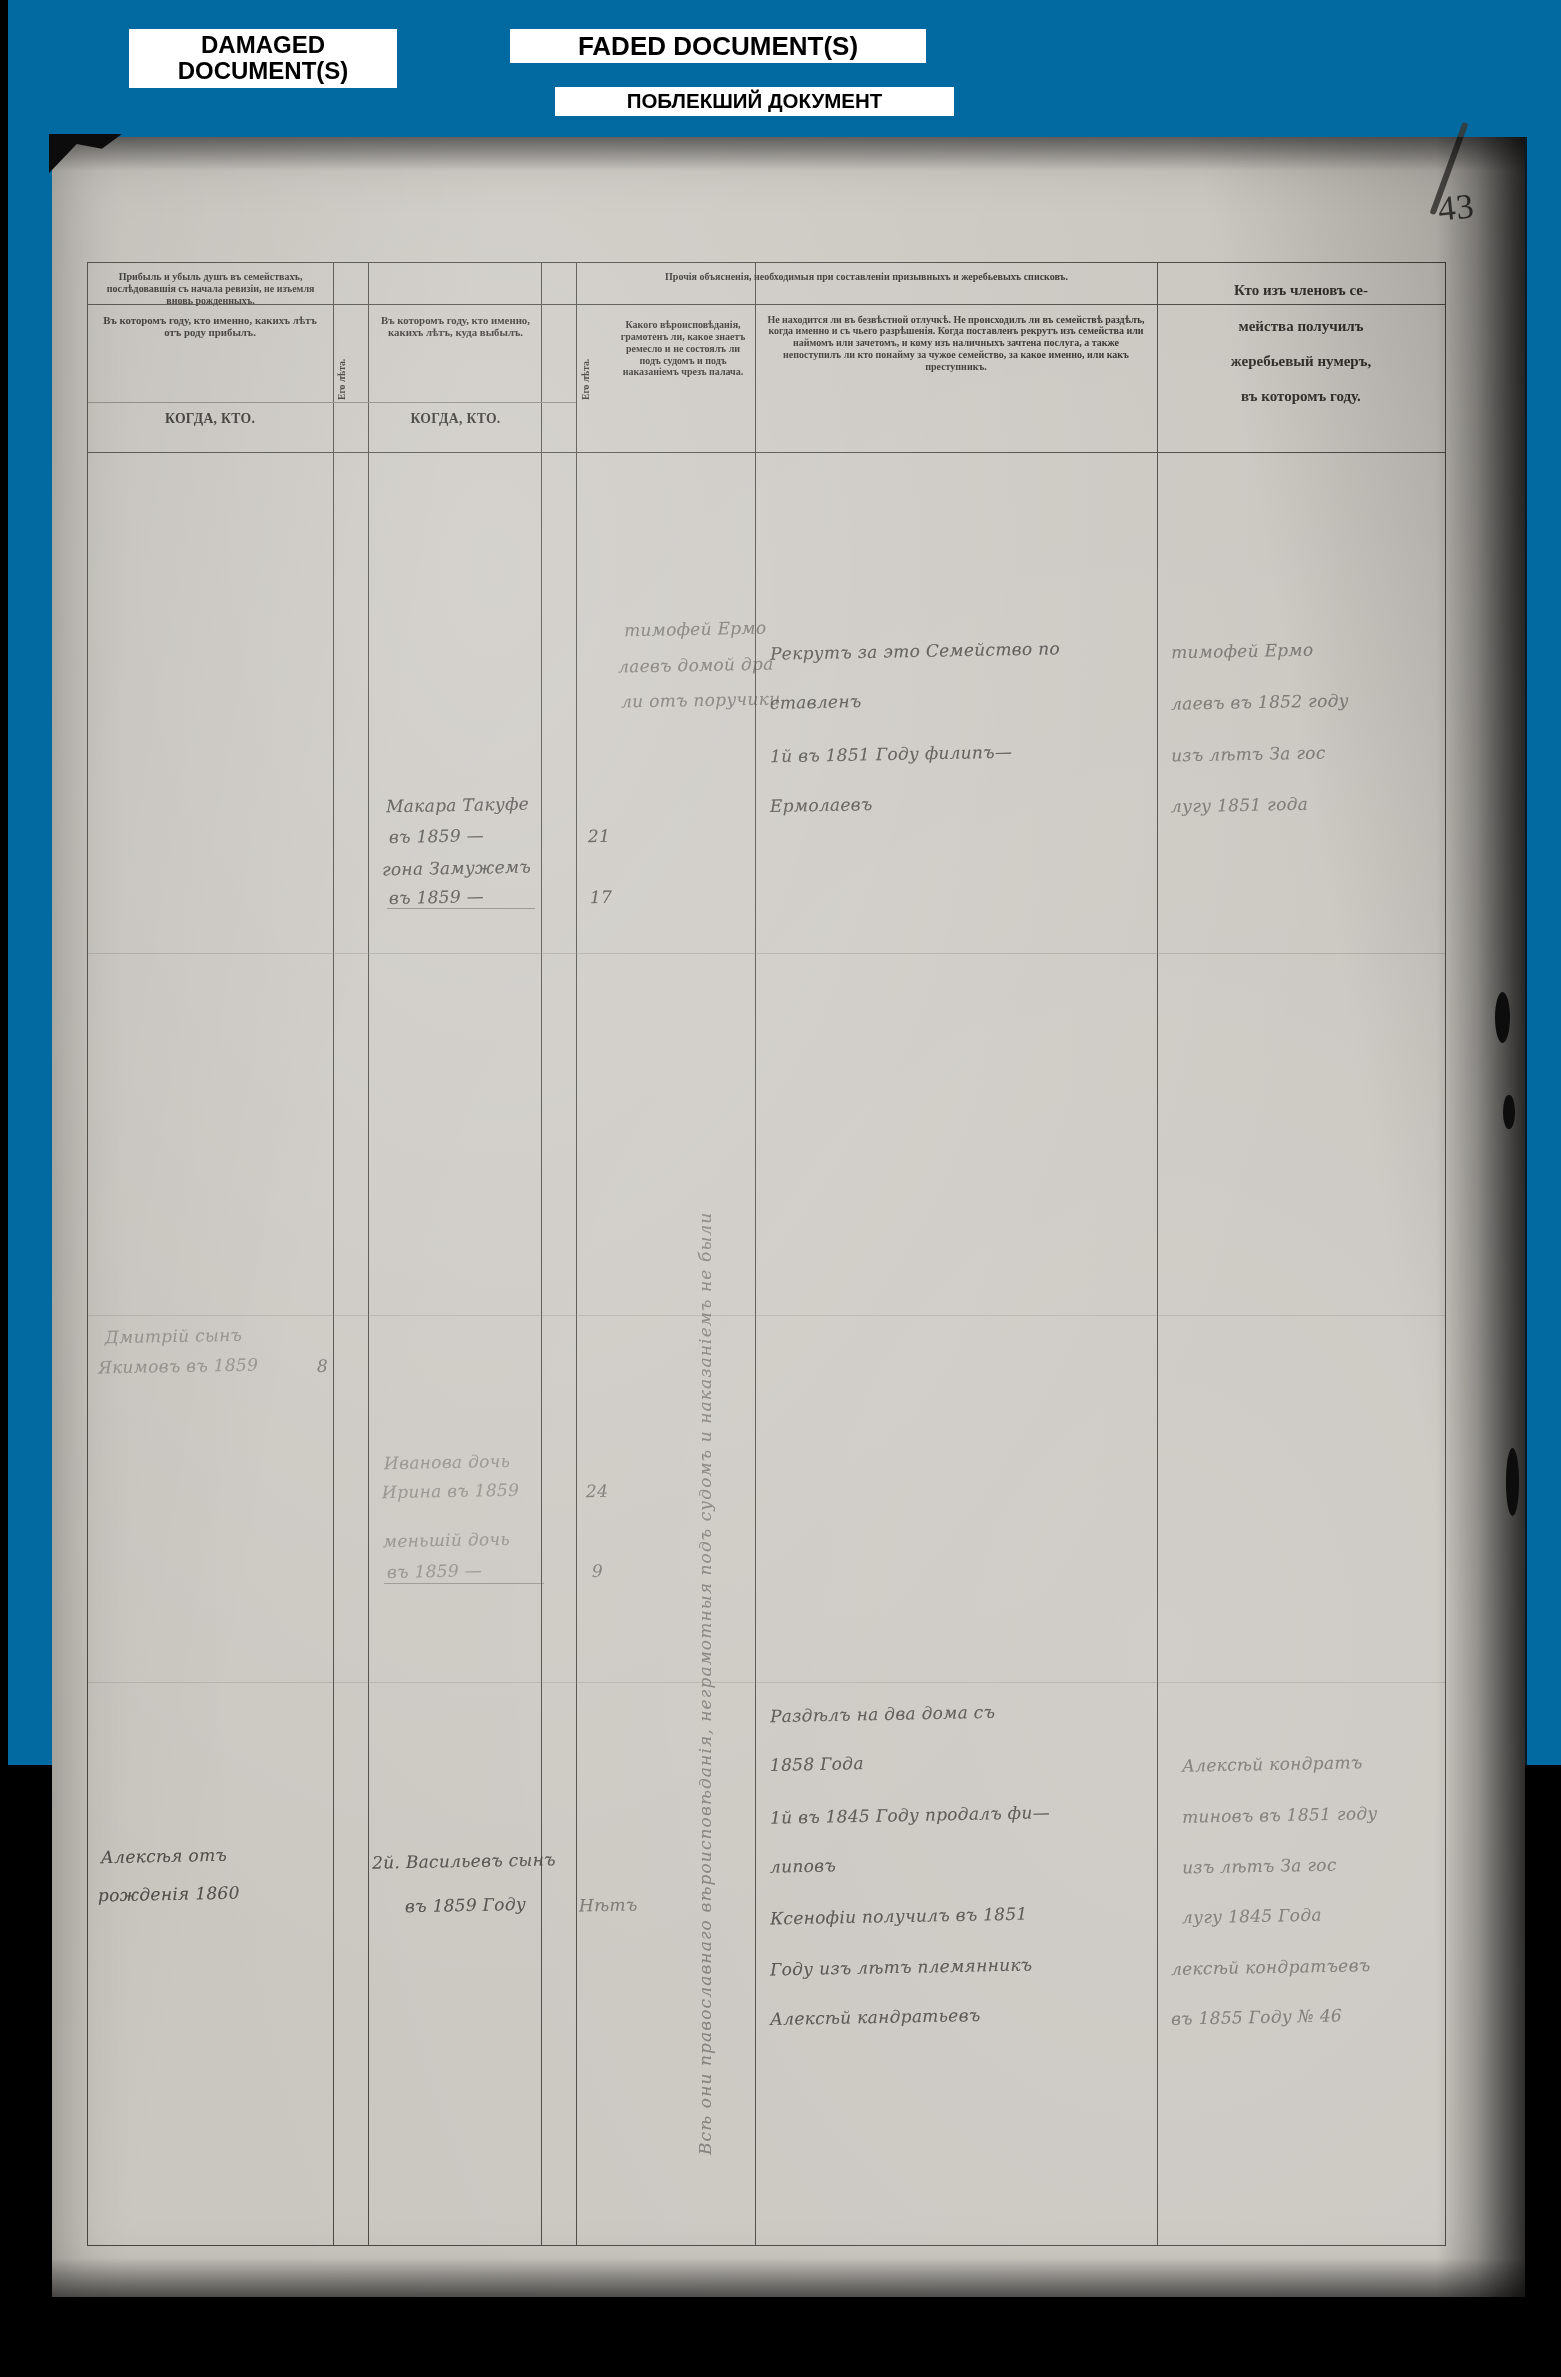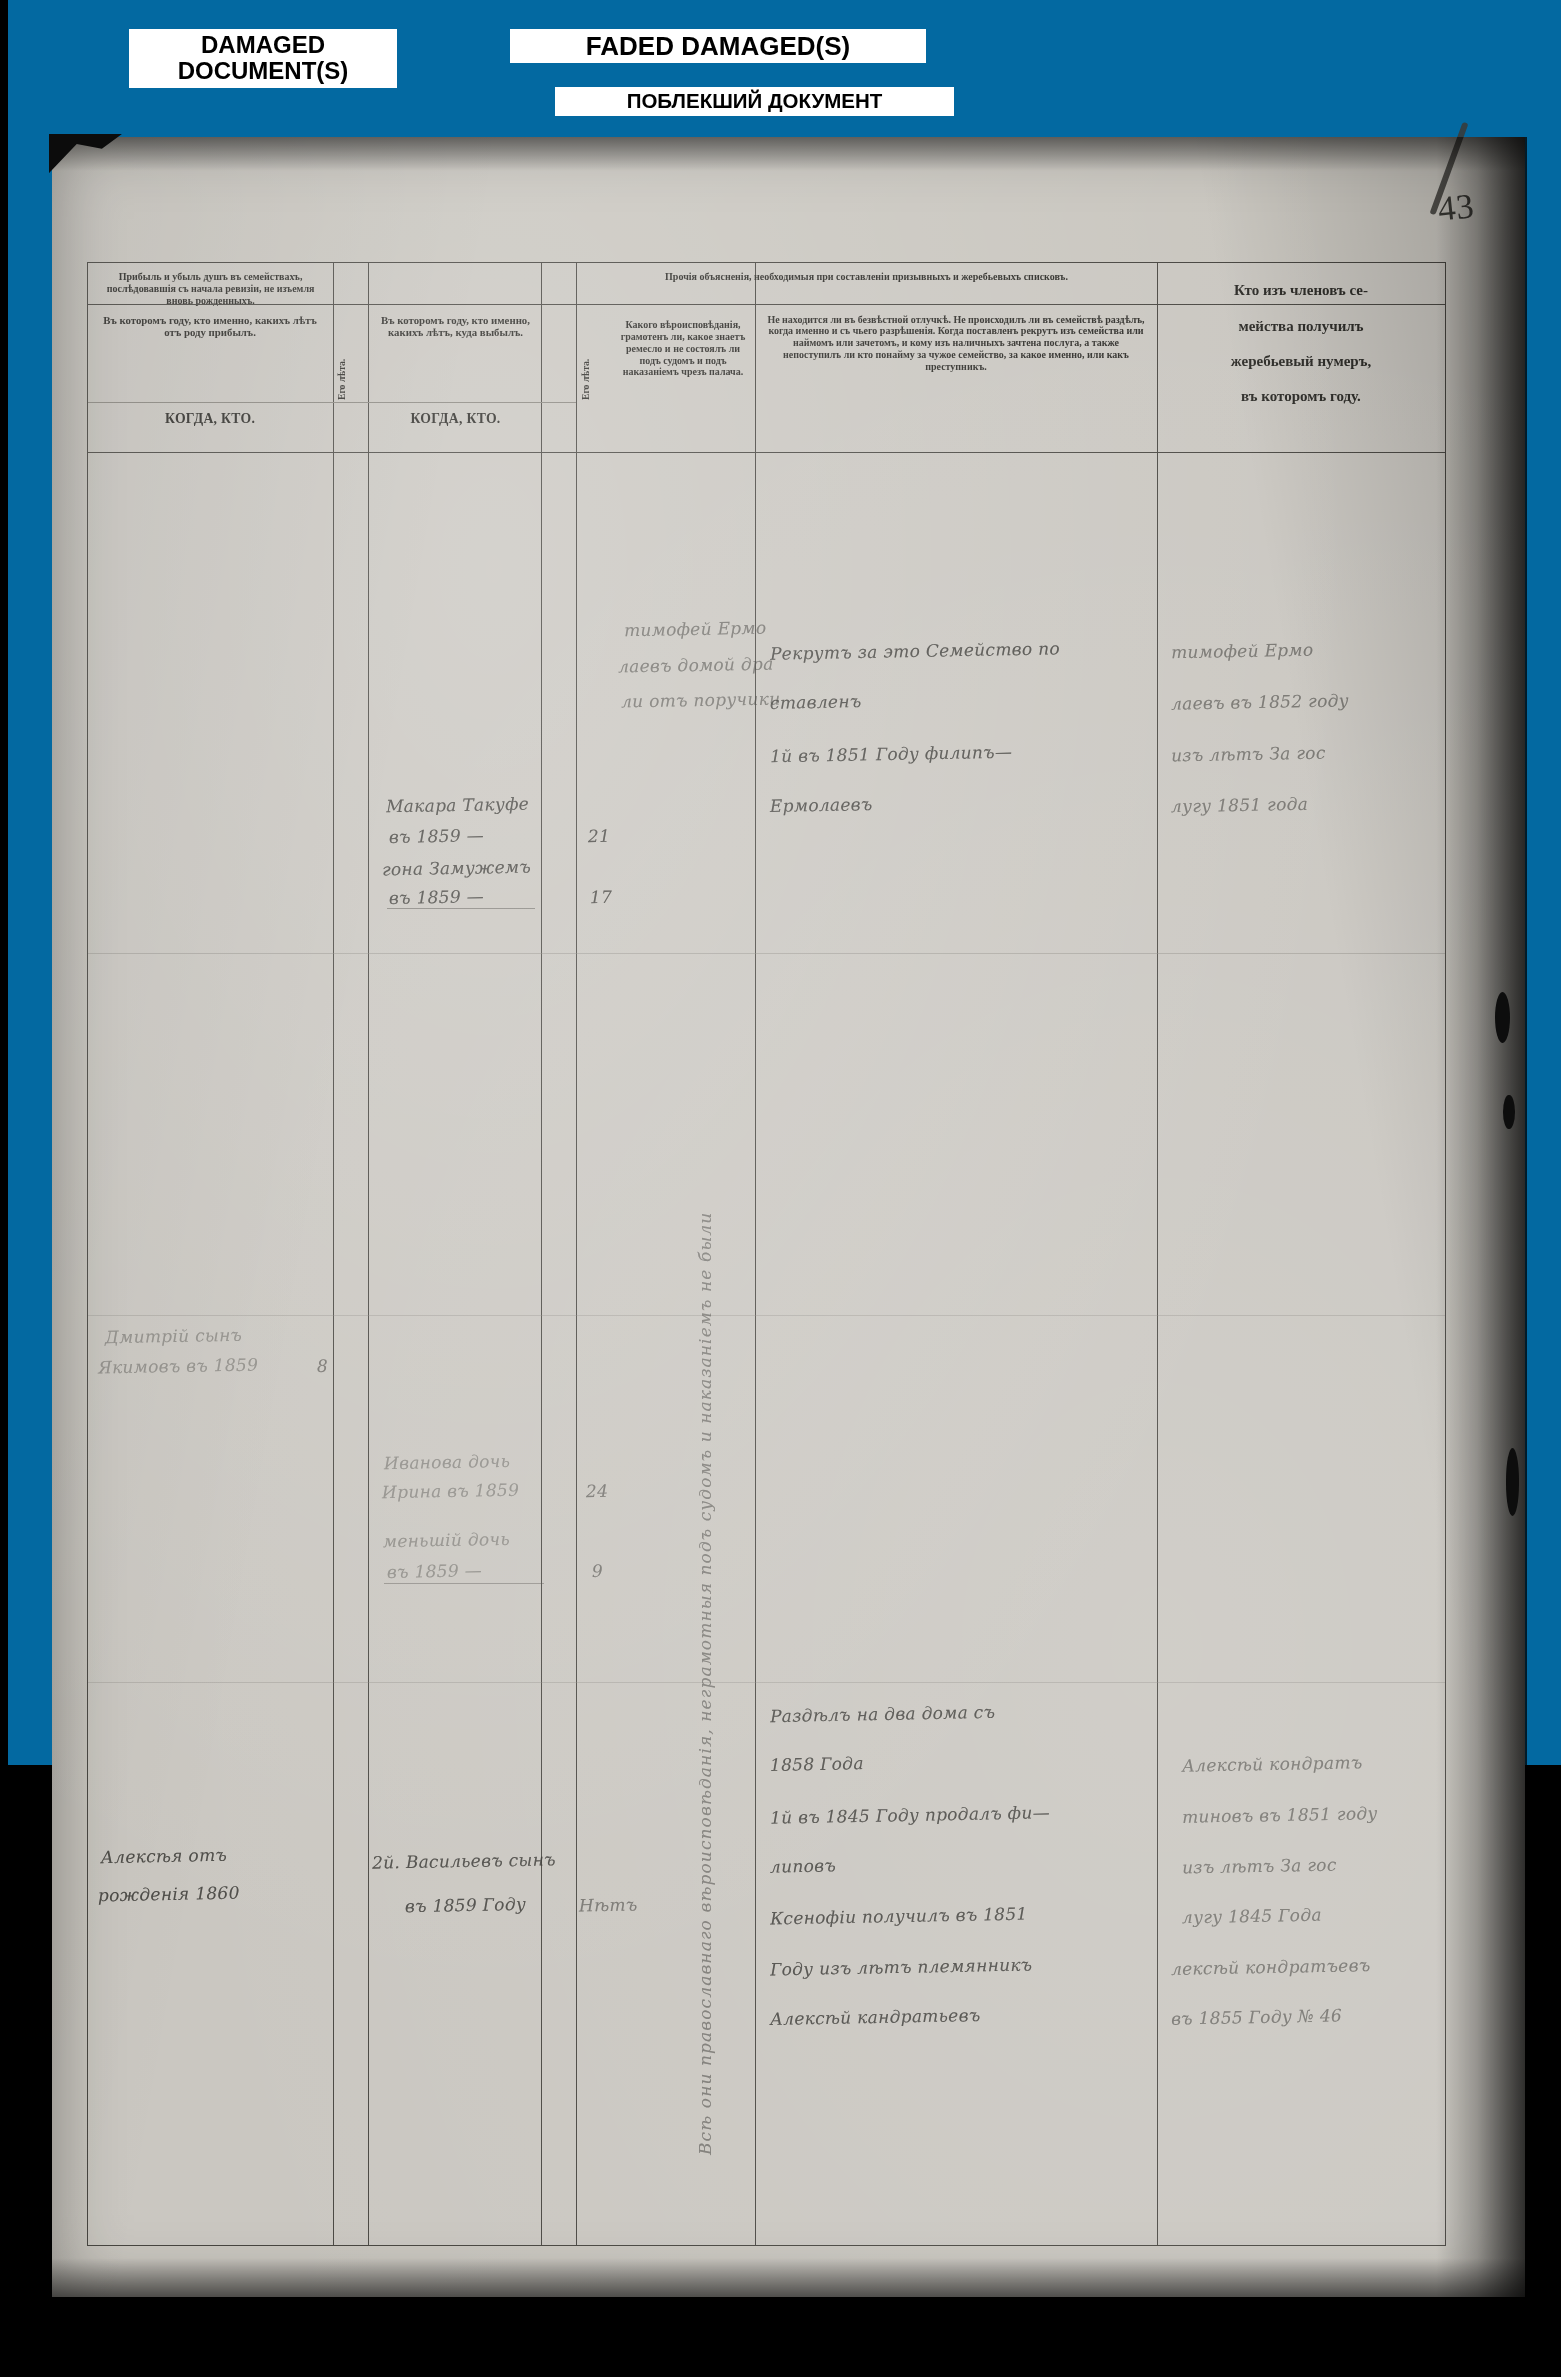--- a/index.html
+++ b/index.html
@@ -322,17 +322,17 @@
     <div class="tear-topleft"></div>
     <div class="nick" style="right:15px; top:855px; width:15px; height:51px;"></div>
     <div class="nick" style="right:10.3px; top:958px; width:11.4px; height:34px;"></div>
     <div class="nick" style="right:5.7px; top:1311px; width:13.7px; height:68px;"></div>
   </div>
 
   <div class="stamp" id="stamp-damaged">
     <div>DAMAGED</div>
     <div>DOCUMENT(S)</div>
   </div>
-  <div class="stamp" id="stamp-faded">FADED DAMAGED(S)</div>
+  <div class="stamp" id="stamp-faded">FADED DOCUMENT(S)</div>
   <div class="stamp" id="stamp-faded-ru">ПОБЛЕКШИЙ ДОКУМЕНТ</div>
 
 </div>
 
 
 </body></html>

